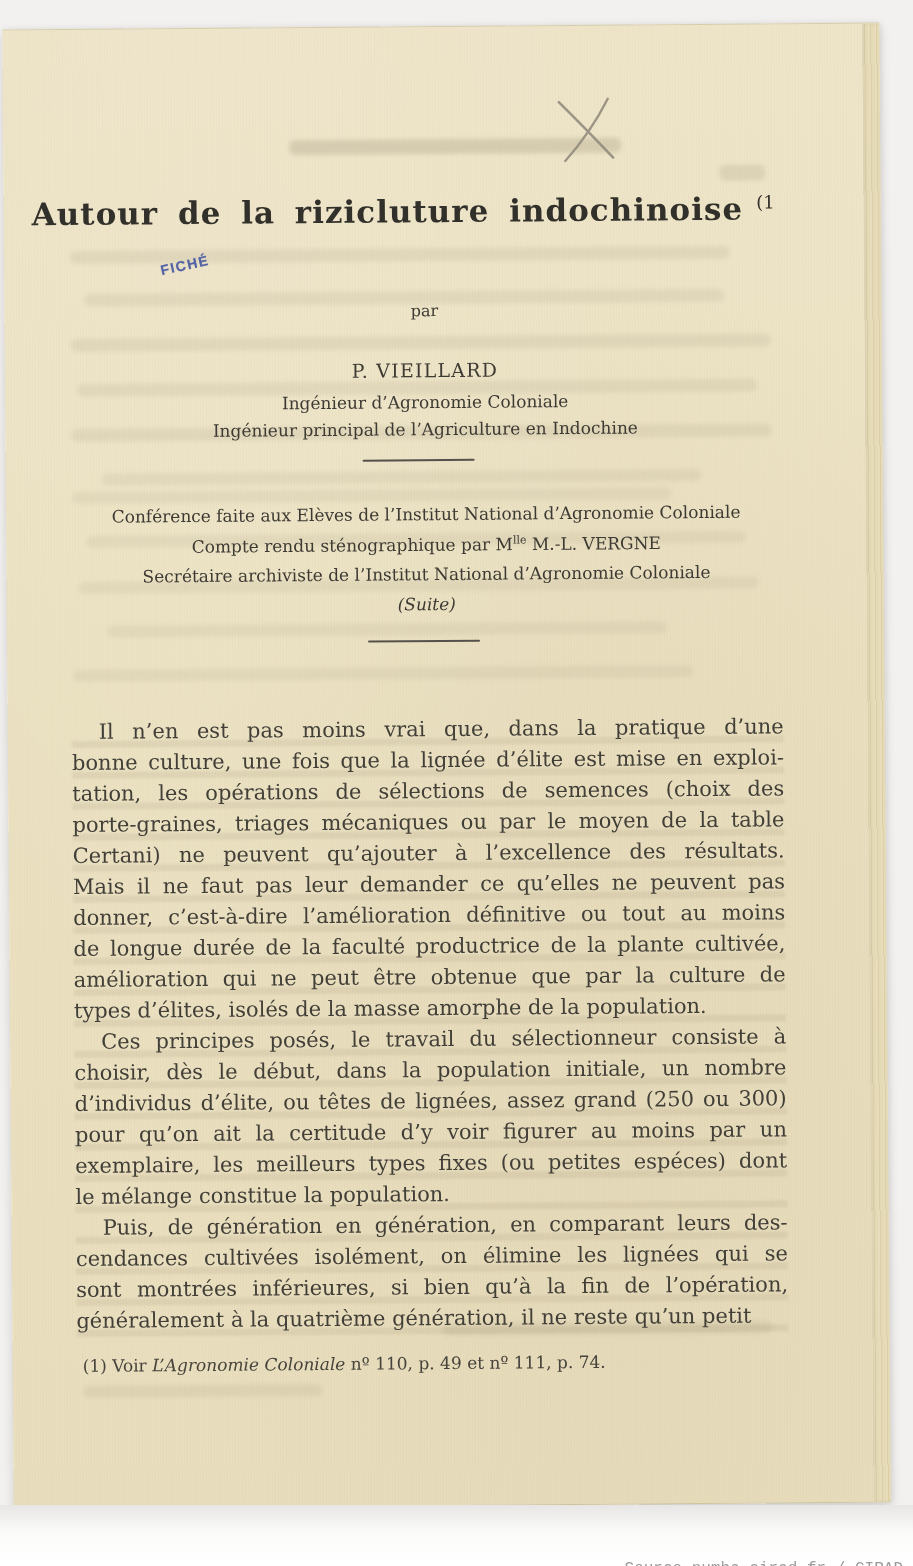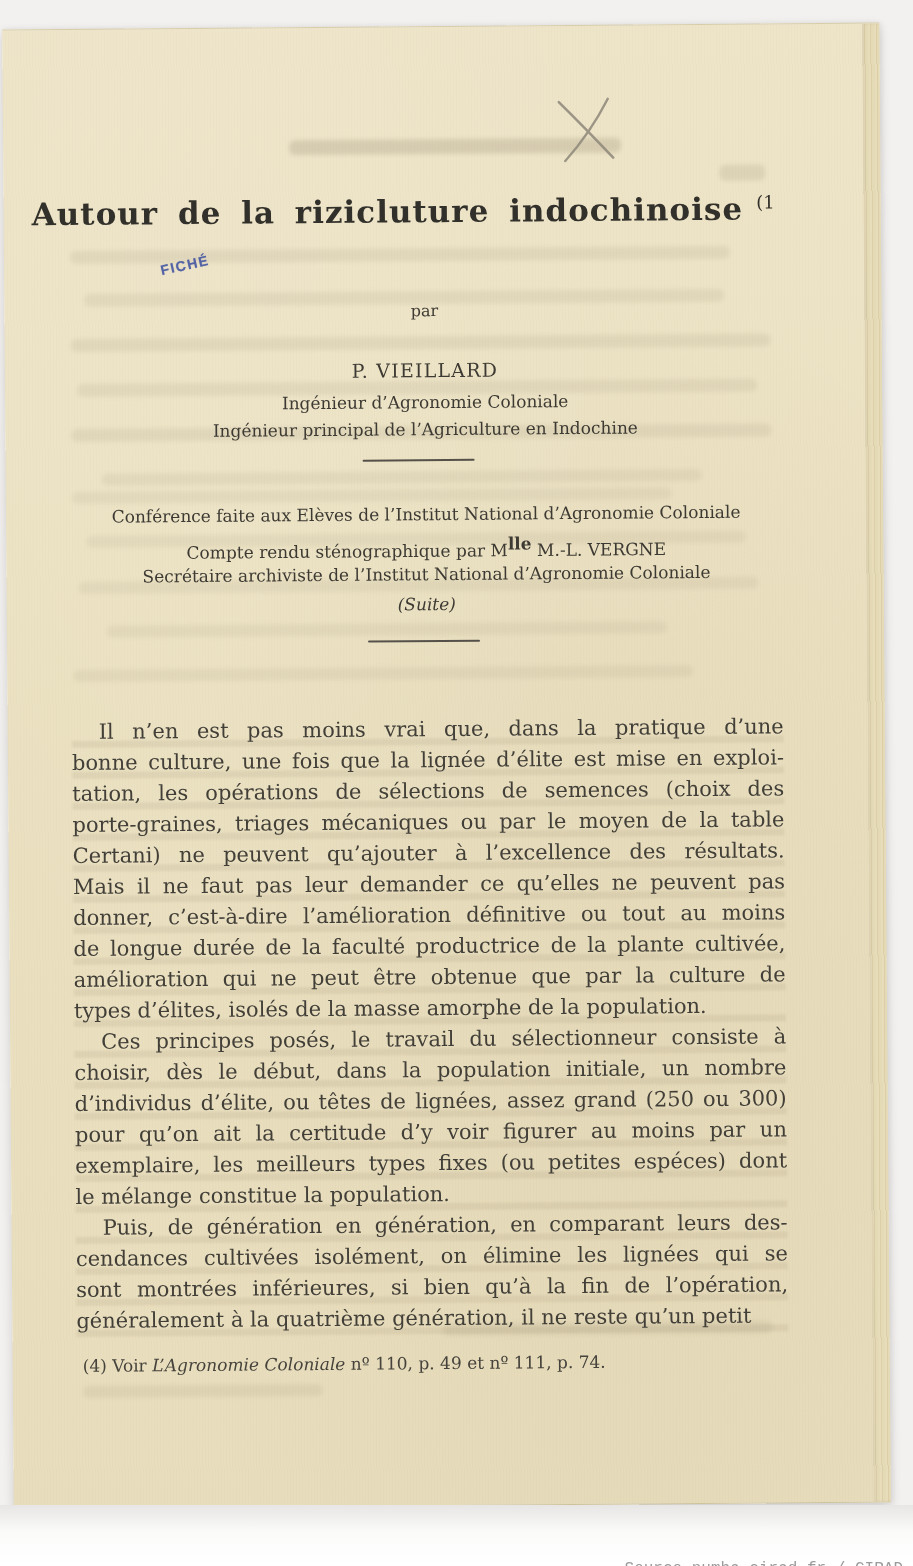--- a/index.html
+++ b/index.html
@@ -75,21 +75,21 @@
   .author{top:332px;font-size:19px;letter-spacing:1.2px;}
   .author-titles{top:362px;font-size:17px;line-height:27px;}
   .rule{
     position:absolute;left:50%;height:2px;width:112px;background:#55514a;
     margin-left:-56px;border-radius:1px;
   }
   .rule-1{top:432px;transform:translateX(-26px);}
   .rule-2{top:613px;transform:translateX(-22px);}
   .conf-1{top:477px;font-size:17px;}
   .conf-2{top:507px;font-size:17px;}
-  .conf-2 sup{font-size:17px;font-weight:bold;}
+  .conf-2 sup{font-size:11px;}
   .conf-3{top:537px;font-size:17px;}
   .suite{top:567px;font-size:17px;font-style:italic;}
 
   
   .body-text{
     position:absolute;left:64px;top:687px;width:712px;
     font-size:21px;color:var(--ink-color);
   }
   .bline{
     line-height:31px;height:31px;
@@ -189,21 +189,21 @@
         <div class="bline">pour qu’on ait la certitude d’y voir figurer au moins par un</div>
         <div class="bline">exemplaire, les meilleurs types fixes (ou petites espéces) dont</div>
         <div class="bline last">le mélange constitue la population.</div>
         <div class="bline indent">Puis, de génération en génération, en comparant leurs des-</div>
         <div class="bline">cendances cultivées isolément, on élimine les lignées qui se</div>
         <div class="bline">sont montrées inférieures, si bien qu’à la fin de l’opération,</div>
         <div class="bline last">généralement à la quatrième génération, il ne reste qu’un petit</div>
       </div>
 
     <div class="footnote">
-      <span>(4) Voir </span><span class="it">L’Agronomie Coloniale</span><span> nº 110, p. 49 et nº 111, p. 74.</span>
+      <span>(1) Voir </span><span class="it">L’Agronomie Coloniale</span><span> nº 110, p. 49 et nº 111, p. 74.</span>
     </div>
   </div>
 
   <div class="scan-footer">
     <div class="source-caption">Source numba.cirad.fr / CIRAD</div>
   </div>
 
 </div>
 
 </body></html>

